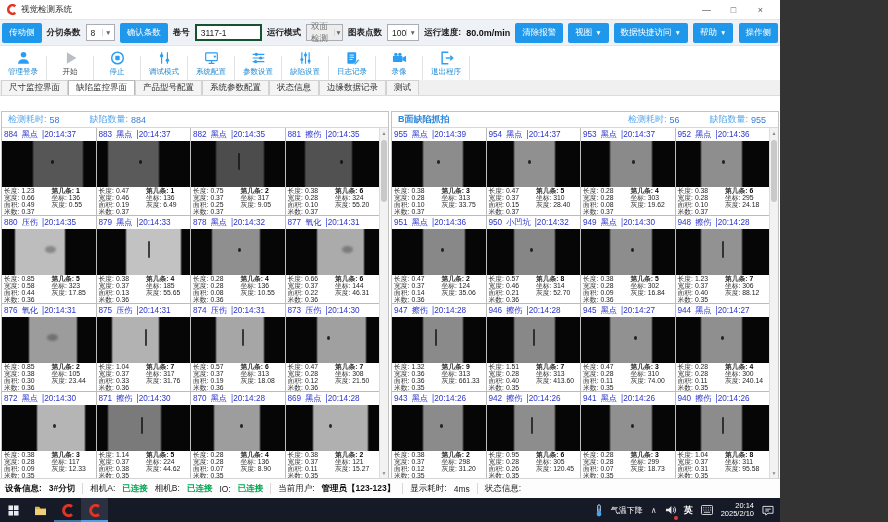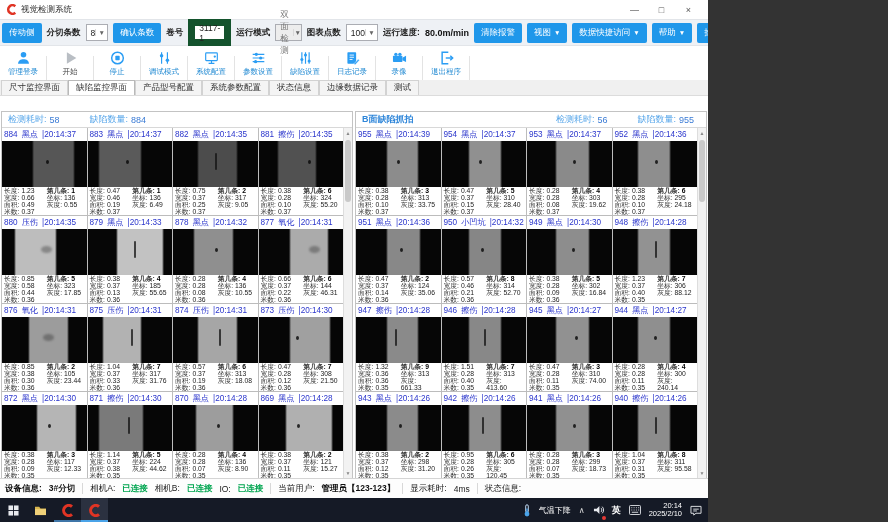--- a/index.html
+++ b/index.html
@@ -1,33 +1,33 @@
 <!DOCTYPE html>
 <html><head>
 <meta charset="utf-8">
 <style>
   html,body{margin:0;padding:0;background:#333;}
-  .screen{position:relative;width:708px;height:522px;background:#fff;overflow:hidden;
+  .screen{position:relative;width:780px;height:522px;background:#fff;overflow:hidden;
     font-family:"Liberation Sans","DejaVu Sans",sans-serif;-webkit-font-smoothing:antialiased;}
   
   .titlebar{height:19px;display:flex;align-items:center;padding:0 6px;background:#fff;}
   .apptitle{font-size:8.5px;color:#333;margin-left:4px;}
   .wctrls{margin-left:auto;display:flex;}
   .wctrls span{width:27px;text-align:center;font-size:9px;color:#555;cursor:default;}
   
   .toolbar{height:25px;background:#eef1f5;border-top:1px solid #e2e5e9;border-bottom:1px solid #e2e5e9;
     display:flex;align-items:center;gap:5px;padding:0 2px;}
   .btn-blue{background:#1f97ea;color:#fff;font-size:8.5px;padding:4px 7px;border-radius:2px;white-space:nowrap;}
   .btn-blue .car{font-size:6.5px;margin-left:3px;}
   .tb-label{font-size:8.5px;font-weight:bold;color:#222;white-space:nowrap;}
   .combo{background:#fff;border:1px solid #abadb3;height:15px;display:flex;align-items:center;
     font-size:8.5px;color:#222;padding-left:4px;}
   .combo .arrow{margin-left:auto;border-left:1px solid #d8d8d8;width:11px;text-align:center;color:#666;font-size:6.5px;}
   .combo.disabled{background:#ededed;color:#777;}
-  .tb-input{background:#fff;border:7px solid #14532d;height:13px;width:100px;font-size:8.5px;
+  .tb-input{background:#fff;border:2px solid #14532d;height:13px;width:100px;font-size:8.5px;
     padding:0 4px;display:flex;align-items:center;color:#222;}
   .speed{font-size:9px;font-weight:bold;color:#111;}
   .push{margin-left:auto;}
   
   .actionbar{height:34px;display:flex;align-items:flex-end;background:#fff;padding-left:2px;}
   .ab-item{display:flex;flex-direction:column;align-items:center;justify-content:center;min-width:36px;
     padding:0 3px;height:34px;cursor:default;}
   .ab-item svg{height:16px;}
   .ab-label{font-size:7.5px;color:#1e88d2;margin-top:1px;white-space:nowrap;}
   .ab-item.dim .ab-label{color:#444;font-family:Liberation Serif, serif;}

